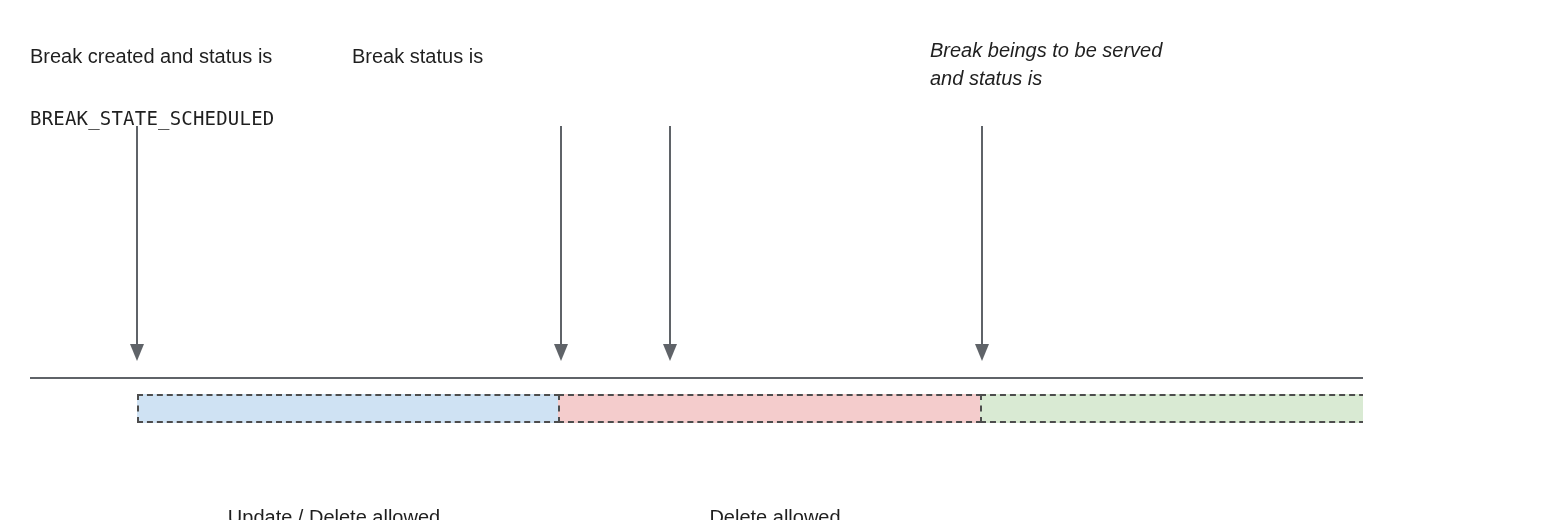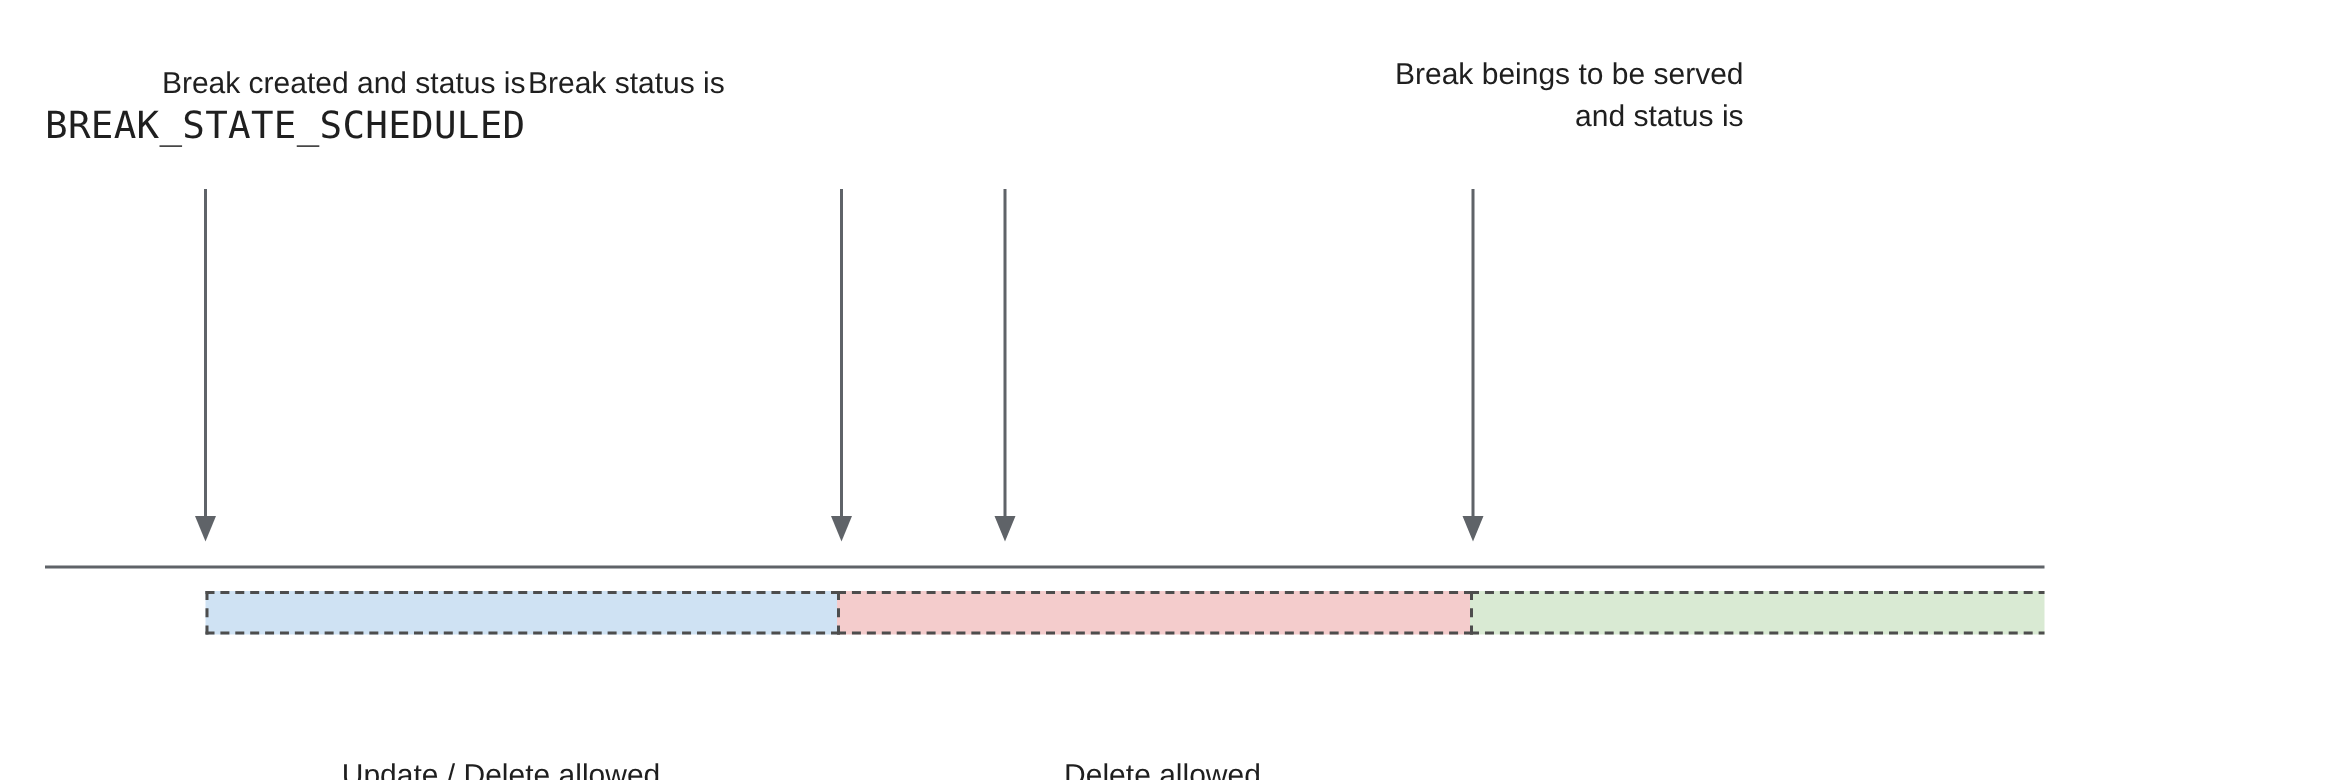--- a/index.html
+++ b/index.html
@@ -4,32 +4,32 @@
 <style>
   html, body { margin: 0; padding: 0; background: #ffffff; }
   .canvas {
     position: relative;
     width: 1363px;
     height: 520px;
     background: #ffffff;
     font-family: "Liberation Sans", sans-serif;
     color: #1f1f1f;
     overflow: hidden;
-    text-align: right;
   }
   .annotation {
     position: absolute;
     line-height: 28px;
     font-size: 20px;
     white-space: nowrap;
   }
   .annotation .mono {
     font-family: "DejaVu Sans Mono", monospace;
-    font-size: 25px;
+    font-size: 19px;
     letter-spacing: 0.2px;
+    margin-top: 34px;
   }
   .varrow {
     position: absolute;
     top: 126px;
     width: 2px;
     height: 218px;
     background: #5f6368;
   }
   .varrow::after {
     content: "";
@@ -93,21 +93,21 @@
   <div class="annotation" style="left:30px; top:42px;">
     <div class="sans">Break created and status is</div>
     <div class="mono">BREAK_STATE_SCHEDULED</div>
   </div>
 
   <div class="annotation" style="left:352px; top:42px;">
     <div class="sans">Break status is</div>
   </div>
 
 
-  <div class="annotation" style="left:930px; top:36px;">
+  <div class="annotation" style="left:930px; top:36px;font-style:italic;">
     <div class="sans">Break beings to be served</div>
     <div class="sans">and status is</div>
   </div>
 
   <div class="varrow" style="left:136px;"></div>
   <div class="varrow" style="left:560px;"></div>
   <div class="varrow" style="left:669px;"></div>
   <div class="varrow" style="left:981px;"></div>
 
   <div class="timeline-line"></div>

